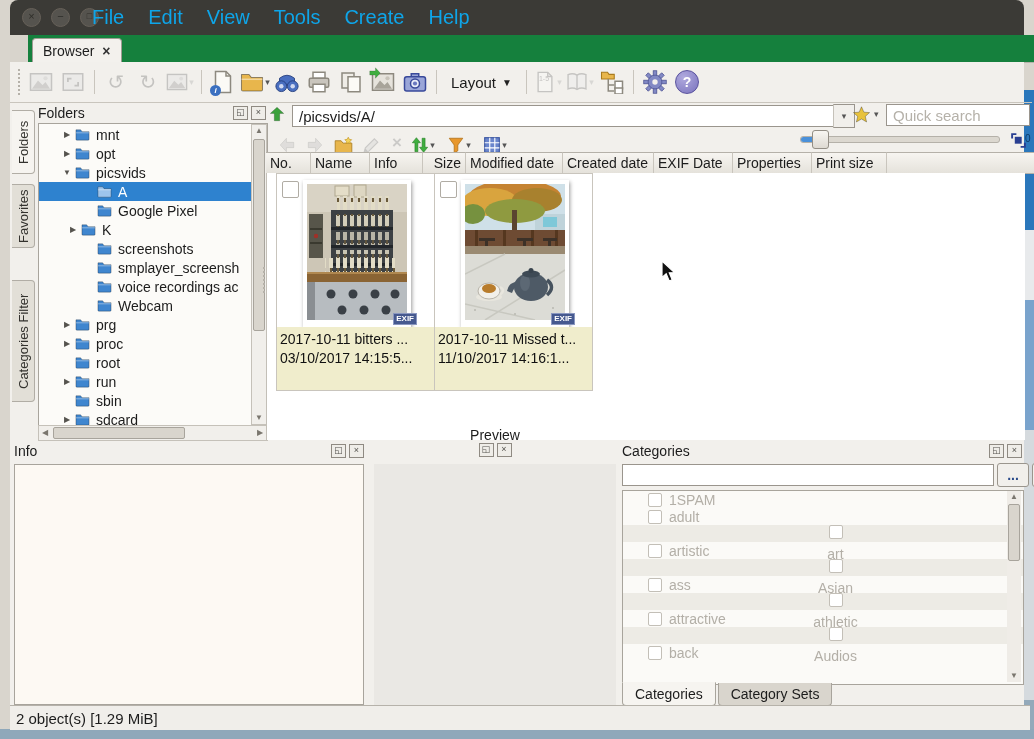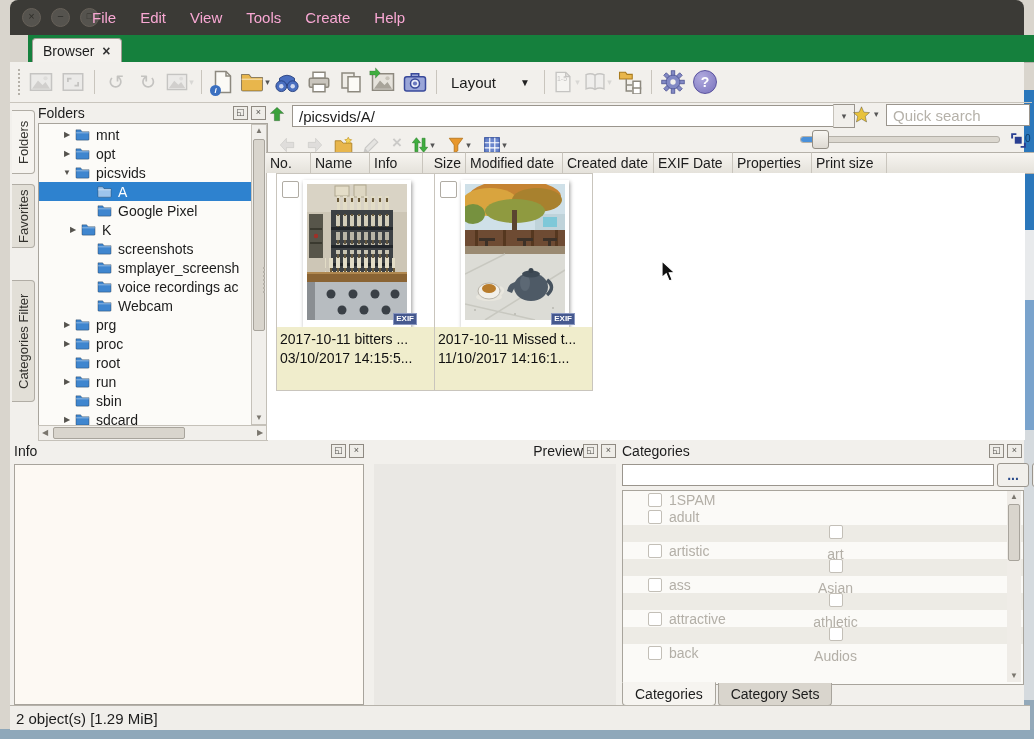--- a/index.html
+++ b/index.html
@@ -6,35 +6,35 @@
   body{width:1034px;height:739px;position:relative;overflow:hidden;background:#d8d4cc;
        font-family:"Liberation Sans",sans-serif;font-size:14px;color:#1c1c1c;
        -webkit-font-smoothing:antialiased;}
   .p{position:absolute;}
   .row{display:flex;align-items:center;}
   svg.ic{display:inline-block;vertical-align:middle;}
   
   #titlebar{left:10px;top:0;width:1014px;height:35px;background:#3b3a36;border-radius:8px 8px 0 0;}
   .winbtn{width:17px;height:17px;border-radius:50%;background:#55534e;border:1px solid #676159;
           color:#2e2d29;font-size:11px;line-height:15px;text-align:center;display:inline-block;}
-  #menus{left:82px;top:0;height:35px;gap:24px;color:#f9a8d4;font-size:15px;}
+  #menus{left:82px;top:0;height:35px;gap:24px;color:#0ea5e9;font-size:20px;}
   .menu-item{cursor:default;}
   #tabbar{left:28px;top:35px;width:1014px;height:27px;background:#15803d;border-bottom:1px solid #b6b2aa;}
   #wintab{left:4px;top:3px;height:24px;background:#f3f1ed;border:1px solid #a09b93;border-bottom:none;
           border-radius:4px 4px 0 0;padding:0 10px;gap:8px;font-size:14px;}
   #appbody{left:10px;top:62px;width:1014px;height:667px;background:#f2f0ec;}
   
   #toolbar{left:0;top:0;width:1014px;height:40px;border-bottom:1px solid #c9c5bd;}
   .grip{border-left:2px dotted #b5b1a9;height:26px;width:4px;}
   .tbtn{height:32px;min-width:30px;display:flex;align-items:center;justify-content:center;gap:1px;border-radius:3px;}
   .sep{width:1px;height:24px;background:#c9c5bd;margin:0 4px;}
   .caret{font-size:9px;color:#555;line-height:1;}
   .caret.dis{color:#b9b5ad;}
   .dis-ic{opacity:.42;filter:grayscale(1);}
-  #layoutbtn{font-size:15px;gap:24px;padding:0 8px;text-align:right;}
+  #layoutbtn{font-size:15px;gap:6px;padding:0 8px;text-align:right;}
   
   .vtab{width:22px;background:#e2dfd7;border:1px solid #b1ada5;border-right:none;border-radius:4px 0 0 4px;
         writing-mode:vertical-rl;transform:rotate(180deg);text-align:center;font-size:13px;color:#33322e;
         display:flex;align-items:center;justify-content:center;}
   .vtab.active{background:#f6f4f0;}
   
   .phead{font-size:14px;color:#1c1c1c;}
   .pbtns{display:flex;gap:3px;}
   .pbtn{width:13px;height:12px;border:1px solid #8f8a82;background:#efede8;font-size:9px;line-height:10px;
         text-align:center;color:#55534e;}
@@ -645,21 +645,21 @@
 
   <div class="p row" style="left:4px;top:381px;width:350px;justify-content:space-between;">
     <span class="phead">Info</span>
     <span class="pbtns">
       <span class="pbtn">◱</span>
       <span class="pbtn">×</span>
     </span>
   </div>
   <div class="p" style="left:4px;top:402px;width:348px;height:239px;background:#fdf9f3;border:1px solid #a8a49c;"></div>
 
-  <div class="p row" style="left:364px;top:381px;width:242px;justify-content:flex-end;">
+  <div class="p row" style="left:364px;top:365px;width:242px;justify-content:flex-start;flex-direction:column;">
     <span class="phead">Preview</span>
     <span class="pbtns">
       <span class="pbtn">◱</span>
       <span class="pbtn">×</span>
     </span>
   </div>
   <div class="p" style="left:364px;top:402px;width:242px;height:241px;background:#eae8e4;"></div>
 
   <div class="p row" style="left:612px;top:381px;width:400px;justify-content:space-between;">
     <span class="phead">Categories</span>

